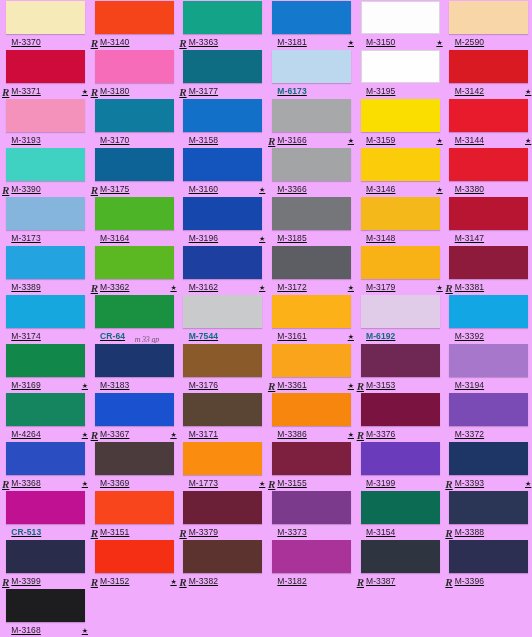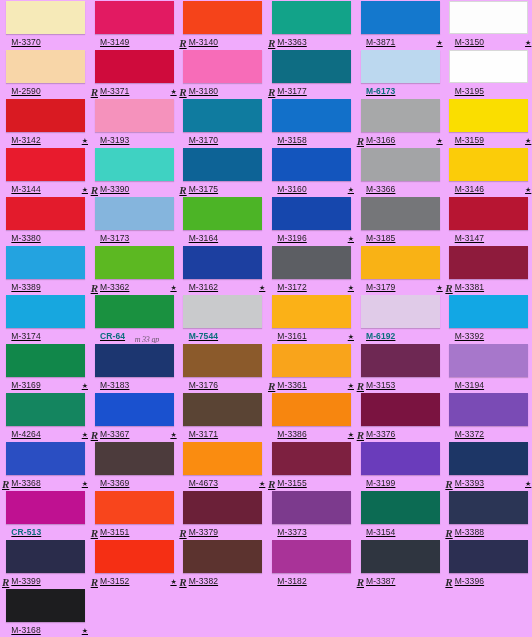--- a/index.html
+++ b/index.html
@@ -104,48 +104,40 @@
   <div id="grid">
       <div class="cell">
         <div class="chip" title="M-3370" style="background: rgb(246, 234, 184);"></div>
         <div class="labelrow">
           <span class="rmark empty">R</span>
           <span class="code">M-3370</span>
           <span class="star empty">★</span>
         </div>
       </div>
       <div class="cell">
-        <div class="chip" title="M-3149" style="background: rgb(226, 26, 98);"></div>
-        <div class="labelrow">
-          <span class="rmark empty">R</span>
-          <span class="code">M-3149</span>
-          <span class="star empty">★</span>
-        </div>
-      </div>
-      <div class="cell">
         <div class="chip" title="M-3140" style="background: rgb(245, 67, 26);"></div>
         <div class="labelrow">
           <span class="rmark">R</span>
           <span class="code">M-3140</span>
           <span class="star empty">★</span>
         </div>
       </div>
       <div class="cell">
         <div class="chip" title="M-3363" style="background: rgb(18, 163, 137);"></div>
         <div class="labelrow">
           <span class="rmark">R</span>
           <span class="code">M-3363</span>
           <span class="star empty">★</span>
         </div>
       </div>
       <div class="cell">
         <div class="chip" title="M-3181" style="background: rgb(20, 120, 205);"></div>
         <div class="labelrow">
           <span class="rmark empty">R</span>
-          <span class="code">M-3871</span>
+          <span class="code">M-3181</span>
           <span class="star">★</span>
         </div>
       </div>
       <div class="cell">
         <div class="chip outline" title="M-3150" style="background: rgb(253, 253, 253);"></div>
         <div class="labelrow">
           <span class="rmark empty">R</span>
           <span class="code">M-3150</span>
           <span class="star">★</span>
         </div>
@@ -324,20 +316,28 @@
           <span class="rmark empty">R</span>
           <span class="code">M-3196</span>
           <span class="star">★</span>
         </div>
       </div>
       <div class="cell">
         <div class="chip" title="M-3185" style="background: rgb(117, 118, 121);"></div>
         <div class="labelrow">
           <span class="rmark empty">R</span>
           <span class="code">M-3185</span>
+          <span class="star empty">★</span>
+        </div>
+      </div>
+      <div class="cell">
+        <div class="chip" title="M-3148" style="background: rgb(244, 184, 26);"></div>
+        <div class="labelrow">
+          <span class="rmark empty">R</span>
+          <span class="code">M-3148</span>
           <span class="star empty">★</span>
         </div>
       </div>
       <div class="cell">
         <div class="chip" title="M-3147" style="background: rgb(183, 21, 50);"></div>
         <div class="labelrow">
           <span class="rmark empty">R</span>
           <span class="code">M-3147</span>
           <span class="star empty">★</span>
         </div>
@@ -548,21 +548,21 @@
         <div class="labelrow">
           <span class="rmark empty">R</span>
           <span class="code">M-3369</span>
           <span class="star empty">★</span>
         </div>
       </div>
       <div class="cell">
         <div class="chip" title="M-3178" style="background: rgb(250, 140, 16);"></div>
         <div class="labelrow">
           <span class="rmark empty">R</span>
-          <span class="code">M-4673</span>
+          <span class="code">M-1773</span>
           <span class="star">★</span>
         </div>
       </div>
       <div class="cell">
         <div class="chip" title="M-3155" style="background: rgb(125, 32, 64);"></div>
         <div class="labelrow">
           <span class="rmark">R</span>
           <span class="code">M-3155</span>
           <span class="star empty">★</span>
         </div>

